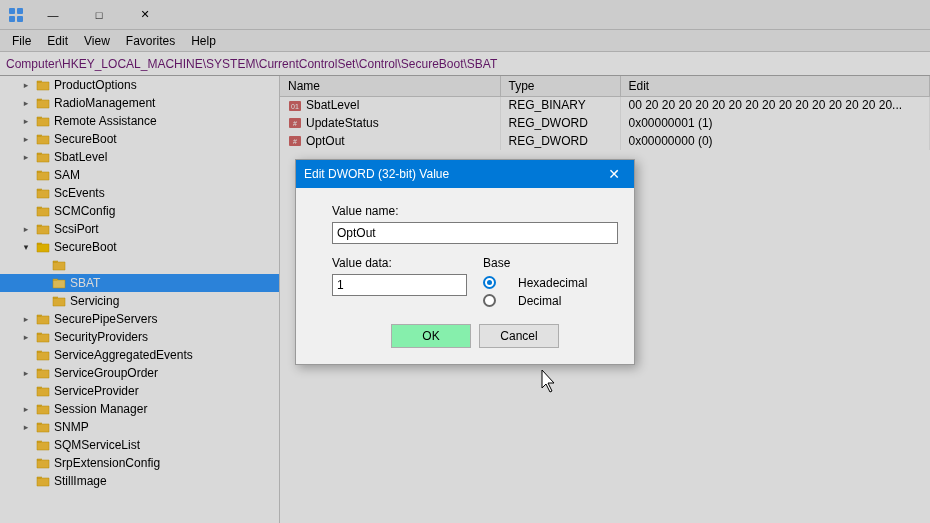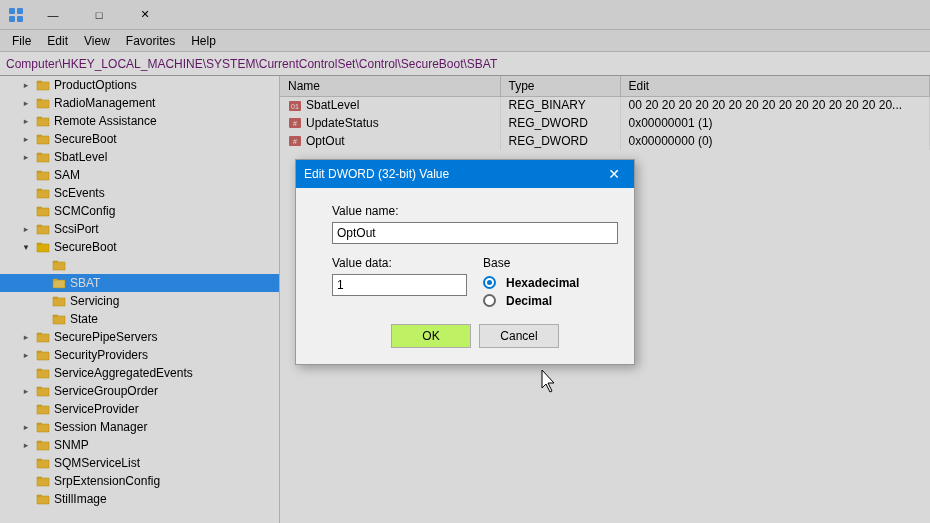--- a/index.html
+++ b/index.html
@@ -234,25 +234,24 @@
     }
     .modal-data-section { flex: 1; }
     .modal-base-section { flex: 1; }
     .base-label {
       font-size: 12px;
       margin-bottom: 6px;
     }
     .radio-option {
       display: flex;
       align-items: center;
-      gap: 10px;
+      gap: 22px;
       margin-bottom: 4px;
       font-size: 12px;
       cursor: pointer;
-      font-weight: bold;
     }
     .radio-btn {
       width: 13px;
       height: 13px;
       border-radius: 50%;
       border: 2px solid #666;
       display: flex;
       align-items: center;
       justify-content: center;
       background: white;
@@ -278,21 +277,21 @@
       width: 80px;
       height: 24px;
       border: 1px solid #adadad;
       background: #e1e1e1;
       font-size: 12px;
       cursor: pointer;
       display: flex;
       align-items: center;
       justify-content: center;
     }
-    .modal-btn.primary { background: #bef264; }
+    .modal-btn.primary { background: #86efac; }
 
     
     .cursor-svg {
       position: absolute;
       pointer-events: none;
       z-index: 999;
     }
   </style>
 </head>
 <body>
@@ -464,31 +463,20 @@
         <div class="tree-item">
           <span style="width: 32px; display: inline-block;"></span>
           <span class="tree-arrow"></span>
           <span class="folder-icon">
             <svg class="folder-svg" viewBox="0 0 14 12">
       <path d="M1 3 L1 11 L13 11 L13 3 Z" fill="#ffc83d" stroke="#d4a200" stroke-width="0.5"></path>
       <path d="M1 3 L5 3 L6 2 L1 2 Z" fill="#ffc83d" stroke="#d4a200" stroke-width="0.5"></path>
     </svg>
           </span>
           <span>Servicing</span>
-        </div>
-        <div class="tree-item">
-          <span style="width: 32px; display: inline-block;"></span>
-          <span class="tree-arrow"></span>
-          <span class="folder-icon">
-            <svg class="folder-svg" viewBox="0 0 14 12">
-      <path d="M1 3 L1 11 L13 11 L13 3 Z" fill="#ffc83d" stroke="#d4a200" stroke-width="0.5"></path>
-      <path d="M1 3 L5 3 L6 2 L1 2 Z" fill="#ffc83d" stroke="#d4a200" stroke-width="0.5"></path>
-    </svg>
-          </span>
-          <span>State</span>
         </div>
         <div class="tree-item">
           <span style="width: 16px; display: inline-block;"></span>
           <span class="tree-arrow">▸</span>
           <span class="folder-icon">
             <svg class="folder-svg" viewBox="0 0 14 12">
       <path d="M1 3 L1 11 L13 11 L13 3 Z" fill="#ffc83d" stroke="#d4a200" stroke-width="0.5"></path>
       <path d="M1 3 L5 3 L6 2 L1 2 Z" fill="#ffc83d" stroke="#d4a200" stroke-width="0.5"></path>
     </svg>
           </span>

